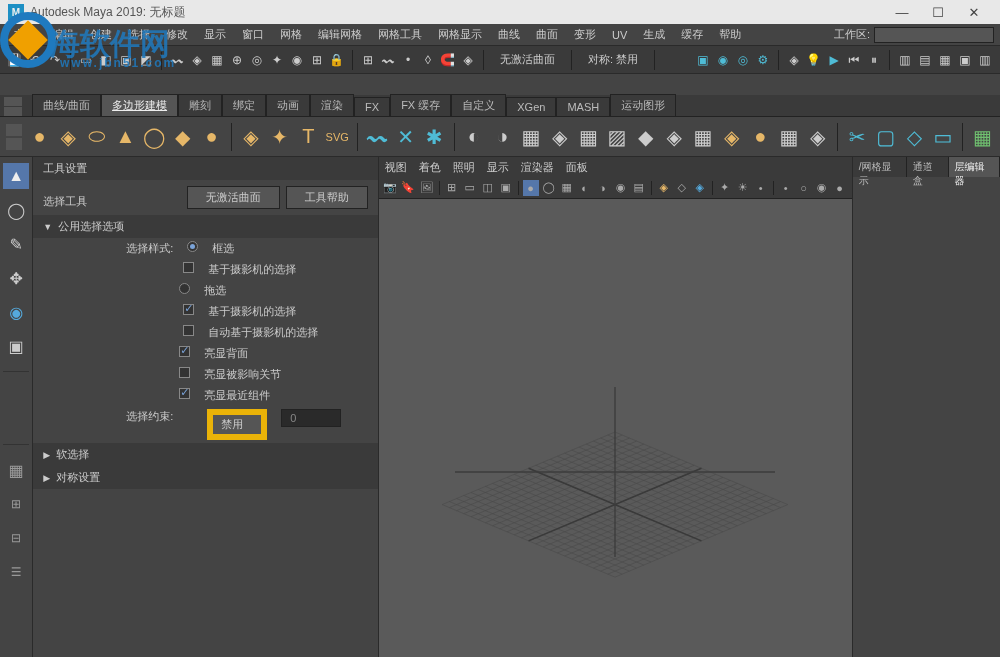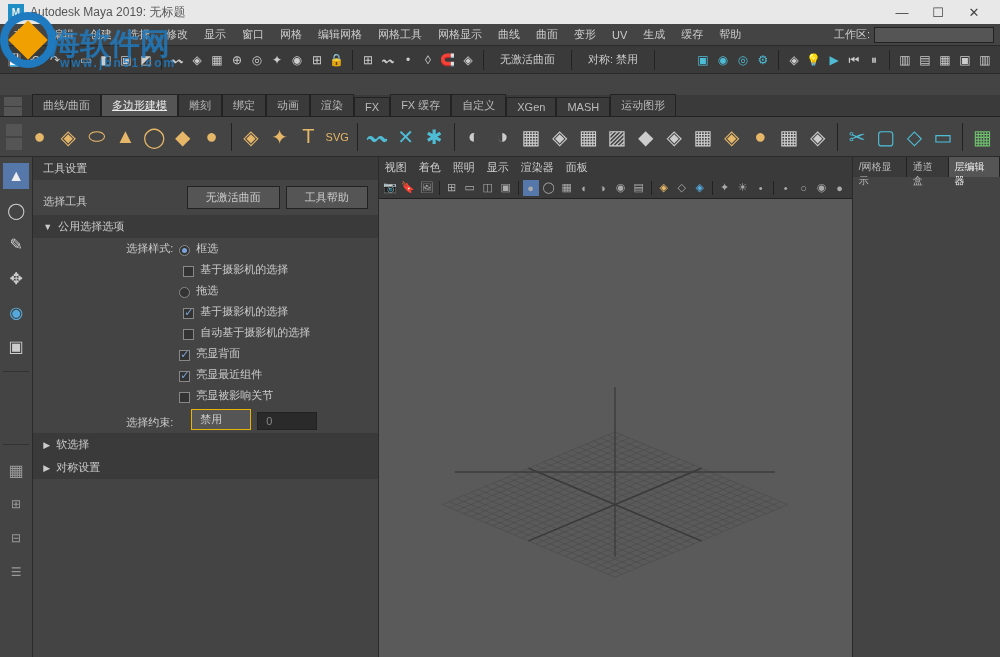--- a/index.html
+++ b/index.html
@@ -54,28 +54,28 @@
 .tool-sep { width: 26px; height: 1px; background: #333; margin: 4px 0; }
 
 
 .settings { width: 375px; background: #444; border-right: 1px solid #2a2a2a; display: flex; flex-direction: column; }
 .settings-hdr { background: #3a3a3a; padding: 4px 10px; font-size: 11px; color: #ccc; }
 .settings-sub { display: flex; align-items: flex-end; padding: 6px 10px; }
 .settings-sub .lbl { flex: 1; color: #ccc; }
 .settings-sub .btn { background: #555; border: 1px solid #222; color: #ccc; padding: 3px 18px; margin-left: 6px; font-size: 11px; cursor: pointer; }
 .section-hdr { background: #3a3a3a; padding: 4px 10px; color: #ccc; display: flex; align-items: center; gap: 6px; cursor: pointer; }
 .section-hdr .tri { font-size: 9px; }
-.opt-row { display: flex; align-items: flex-end; padding: 3px 10px 3px 50px; gap: 6px; color: #ccc; }
+.opt-row { display: flex; align-items: flex-start; padding: 3px 10px 3px 50px; gap: 14px; color: #ccc; }
 .opt-row.indent2 { padding-left: 150px; }
 .opt-label { width: 90px; text-align: right; color: #ccc; }
 .radio { width: 11px; height: 11px; border-radius: 50%; border: 1px solid #888; background: #333; display: inline-block; }
 .radio.on::after { content: ''; display: block; width: 5px; height: 5px; border-radius: 50%; background: #7aa3d8; margin: 2px; }
 .check { width: 11px; height: 11px; border: 1px solid #888; background: #333; display: inline-block; position: relative; }
 .check.on::after { content: '✓'; position: absolute; top: -3px; left: 0; font-size: 11px; color: #7aa3d8; }
-.sel-box { background: #555; border: 1px solid #eab308; padding: 2px 8px; color: #ccc; min-width: 60px; }
+.sel-box { background: #555; border: 6px solid #eab308; padding: 2px 8px; color: #ccc; min-width: 60px; }
 .num-box { background: #2a2a2a; border: 1px solid #222; padding: 2px 8px; color: #888; min-width: 60px; }
 
 
 .viewport-wrap { flex: 1; display: flex; flex-direction: column; border-right: 1px solid #2a2a2a; }
 .vp-menubar { background: #3a3a3a; height: 20px; display: flex; align-items: center; padding: 0 6px; gap: 12px; }
 .vp-menubar .item { color: #ccc; font-size: 11px; cursor: pointer; }
 .vp-toolbar { background: #3a3a3a; height: 22px; display: flex; align-items: center; padding: 0 4px; gap: 2px; border-bottom: 1px solid #222; }
 .vpico { width: 16px; height: 16px; display: flex; align-items: center; justify-content: center; font-size: 11px; color: #aaa; }
 .vpico.selbox { background: #5577aa; }
 .vp-sep { width: 1px; height: 14px; background: #222; margin: 0 2px; }
@@ -308,26 +308,26 @@
     </div>
     <div class="opt-row indent2">
       <span class="check"></span>
       <span>自动基于摄影机的选择</span>
     </div>
     <div class="opt-row" style="padding-left:146px">
       <span class="check on"></span>
       <span>亮显背面</span>
     </div>
     <div class="opt-row" style="padding-left:146px">
+      <span class="check"></span>
+      <span>亮显被影响关节</span>
+    </div>
+    <div class="opt-row" style="padding-left:146px">
       <span class="check on"></span>
       <span>亮显最近组件</span>
-    </div>
-    <div class="opt-row" style="padding-left:146px">
-      <span class="check"></span>
-      <span>亮显被影响关节</span>
     </div>
     <div class="opt-row">
       <span class="opt-label">选择约束:</span>
       <span style="width:6px"></span>
       <span class="sel-box">禁用</span>
       <span class="num-box">0</span>
     </div>
 
     <div class="section-hdr">
       <span class="tri">▶</span>

